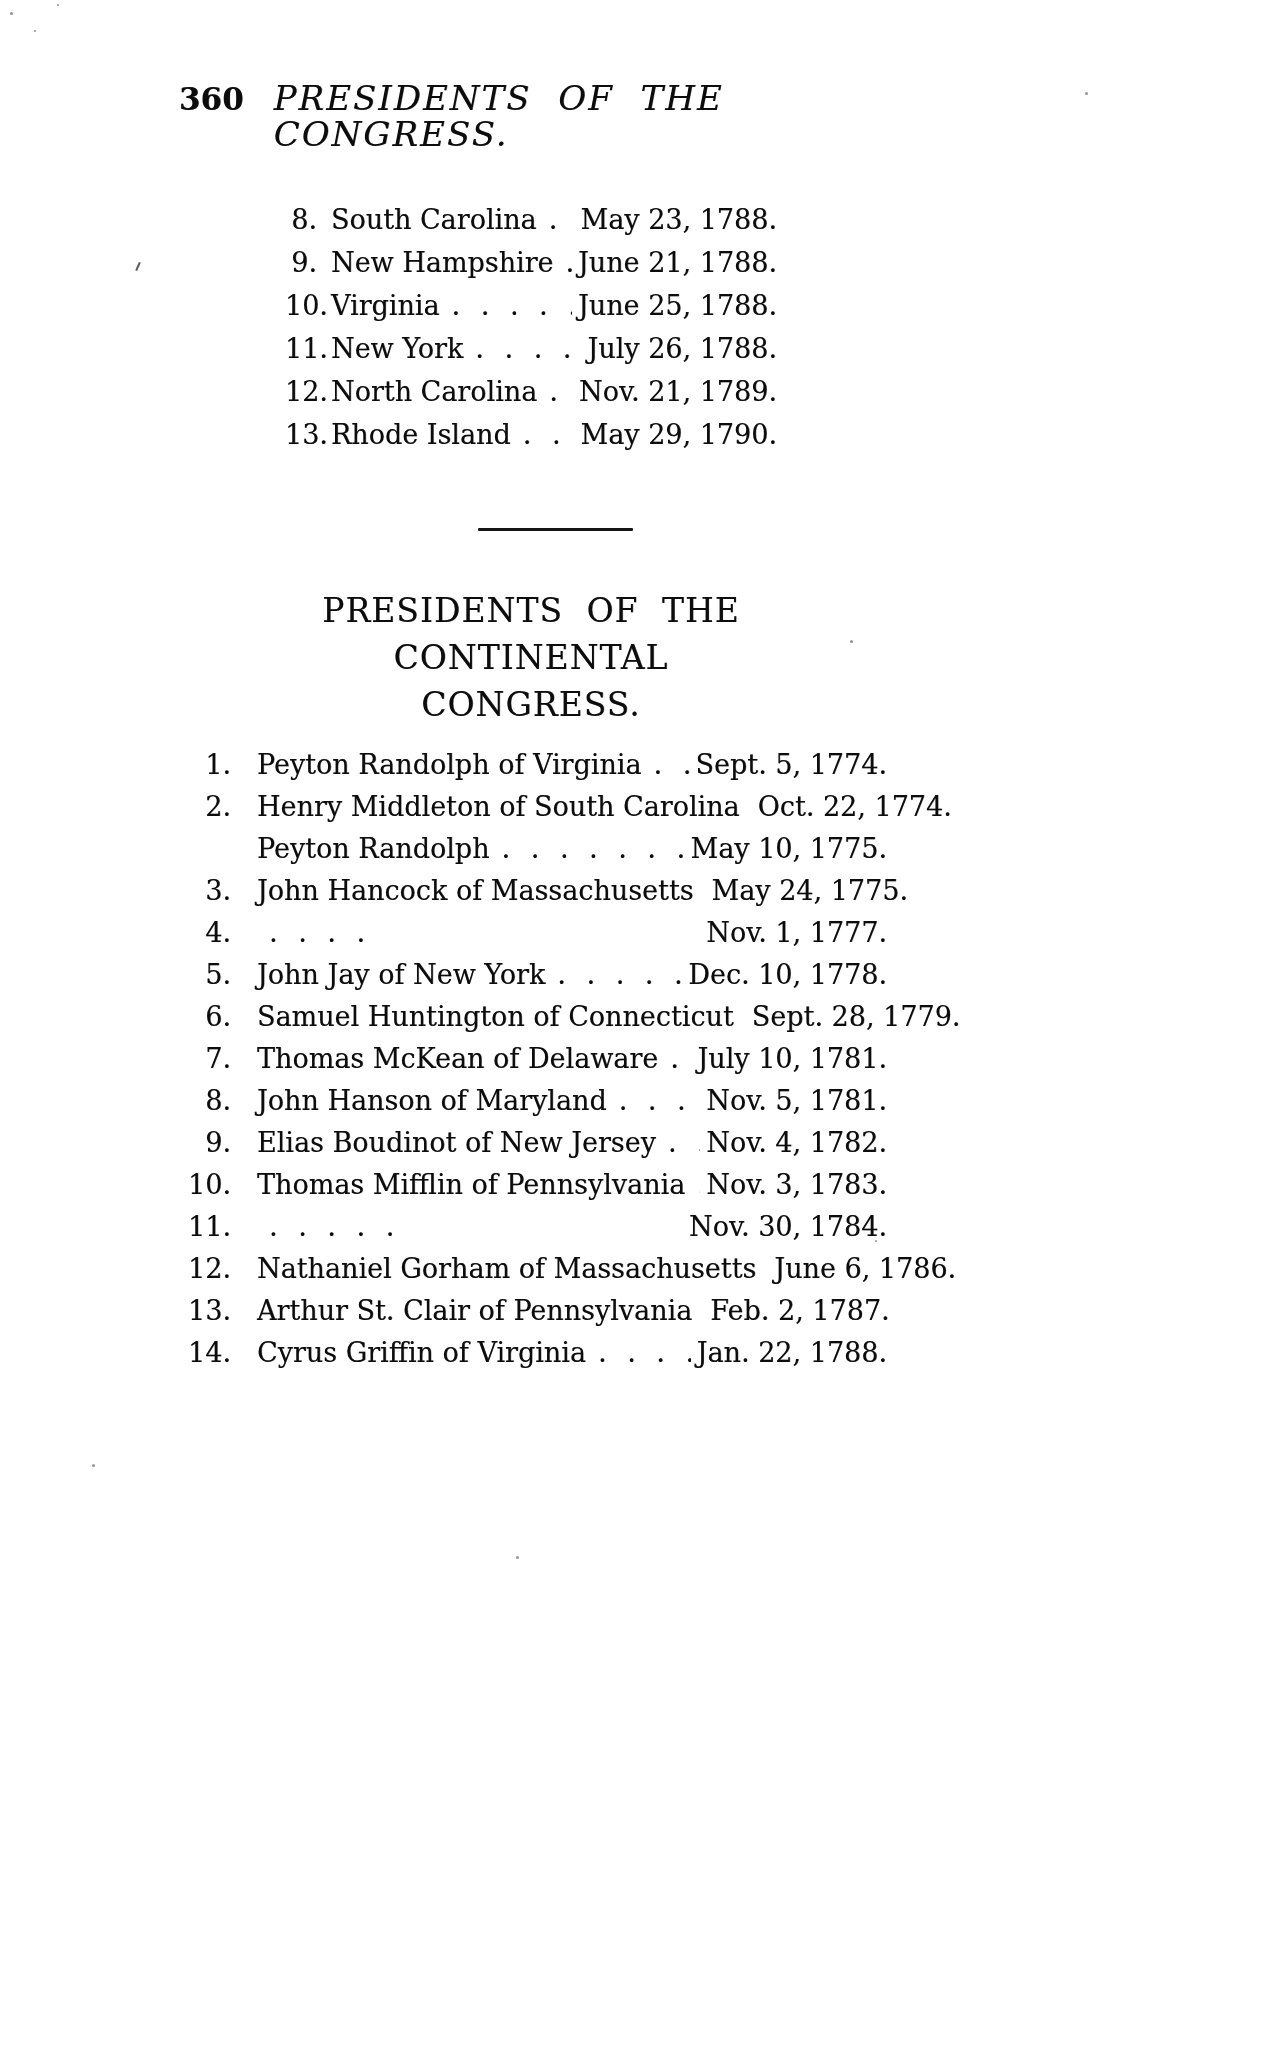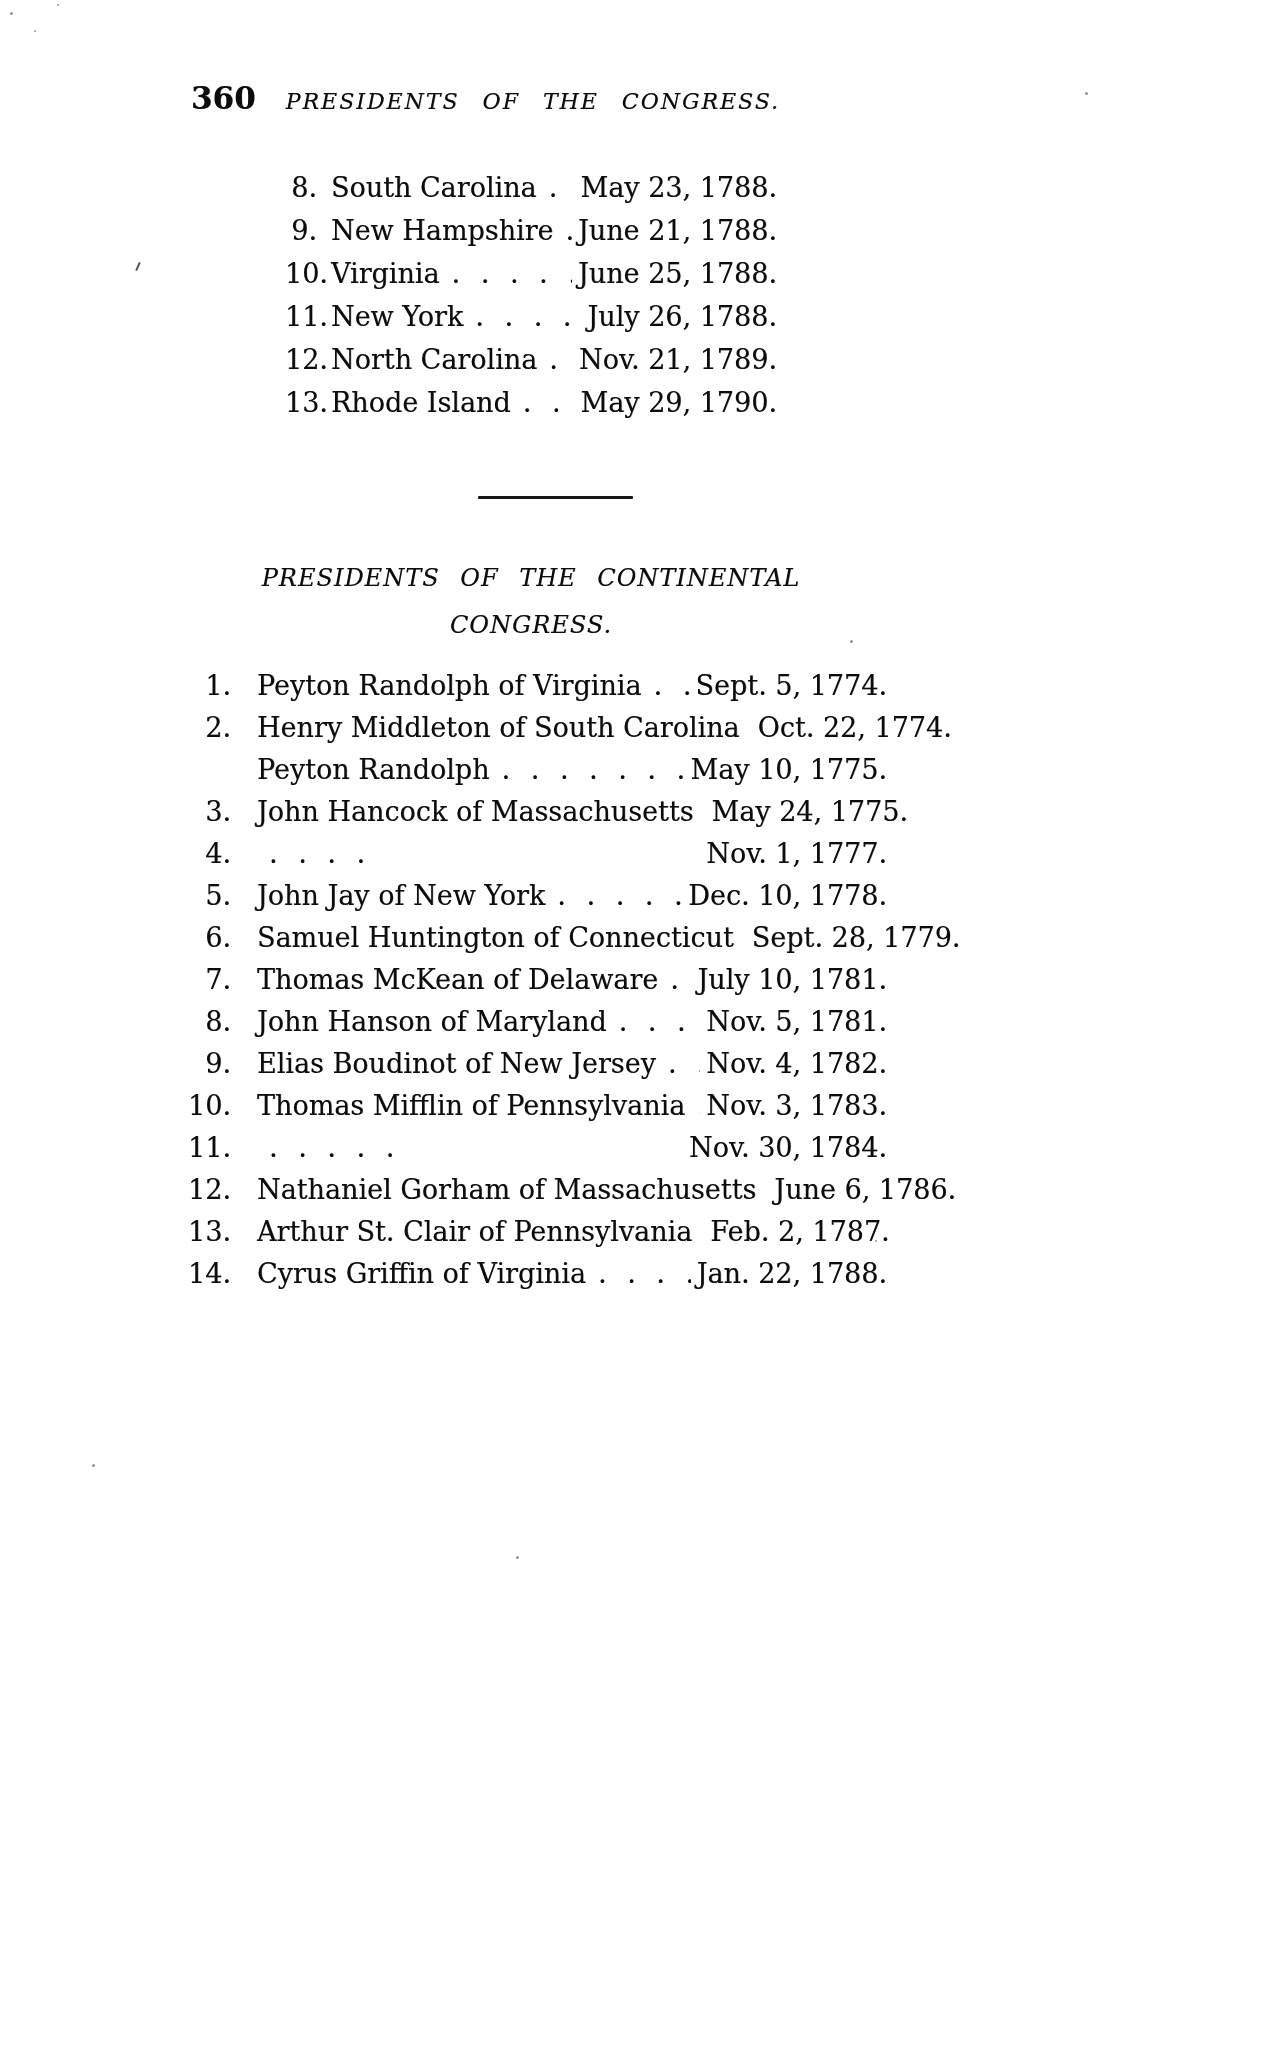--- a/index.html
+++ b/index.html
@@ -20,25 +20,25 @@
   
   .header {
     margin-top: 80px;
     display: flex;
     align-items: baseline;
     line-height: 36px;
   }
   .page-num {
     font-weight: bold;
     font-size: 31px;
-    margin-left: 16px;
+    margin-left: 4px;
   }
   .running-head {
     font-style: italic;
-    font-size: 22px;
+    font-size: 34px;
     letter-spacing: 2px;
     word-spacing: 14px;
     margin-left: 30px;
   }
   
   .leader-list { font-size: 27px; }
   .leader-list .row {
     display: flex;
     align-items: baseline;
     line-height: 43px;
@@ -65,25 +65,24 @@
   .divider {
     width: 155px; height: 3px;
     background: #151515;
     margin: 72px 0 0 303px;
     border-radius: 1px;
   }
   
   .section-heading {
     margin-top: 56px;
     text-align: center;
-    font-size: 24px;
+    font-size: 33px;
     line-height: 47px;
     letter-spacing: 1px;
     word-spacing: 12px;
-    font-style: italic;
   }
   
   .list-two {
     margin-top: 16px;
     width: 712px;
   }
   .list-two .row { line-height: 42px; }
   .list-two .num { width: 56px; margin-right: 26px; }
   
   .speck {

